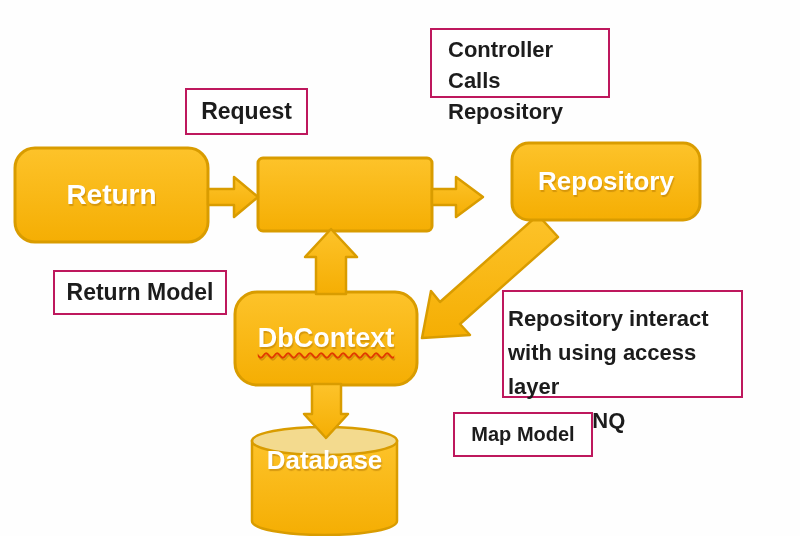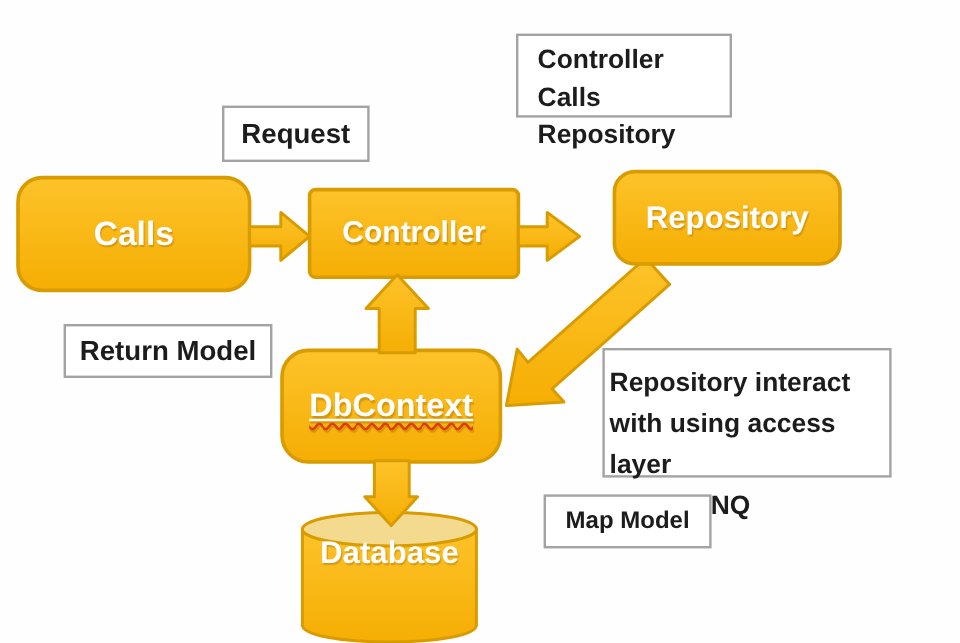--- a/index.html
+++ b/index.html
@@ -9,28 +9,28 @@
   }
   .stage svg{position:absolute;left:0;top:0;}
   .node-label{
     position:absolute;display:flex;align-items:center;justify-content:center;
     color:#fff;font-weight:bold;pointer-events:none;
     text-shadow:1px 2px 1px rgba(170,110,0,.45);
   }
   .node-label.client{left:15px;top:148px;width:193px;height:94px;font-size:28px;}
   .node-label.controller{left:258px;top:158px;width:174px;height:73px;font-size:25px;}
   .node-label.repository{left:512px;top:143px;width:188px;height:77px;font-size:26px;}
-  .node-label.dbcontext{left:235px;top:292px;width:182px;height:93px;font-size:27px;text-decoration:underline;}
+  .node-label.dbcontext{left:235px;top:292px;width:182px;height:93px;font-size:27px;}
   .node-label.dbcontext span{
     text-decoration:underline wavy #e03b00;
     text-decoration-thickness:2px;text-underline-offset:5px;
   }
   .node-label.database{left:252px;top:428px;width:145px;height:65px;font-size:26px;}
   .note{
-    position:absolute;background:#fff;border:2px solid #a3a3a3;color:#1c1c1c;
+    position:absolute;background:#fff;border:2px solid #be185d;color:#1c1c1c;
     font-weight:600;box-sizing:border-box;
   }
   .note.center{display:flex;align-items:center;justify-content:center;}
   .note .line{display:block;}
   .note-request{left:185px;top:88px;width:123px;height:47px;font-size:23px;}
   .note-controller-calls{left:430px;top:28px;width:180px;height:70px;font-size:22px;
     padding:4px 0 0 16px;line-height:31px;}
   .note-return-model{left:53px;top:270px;width:174px;height:45px;font-size:23px;}
   .note-repo-interact{left:502px;top:290px;width:241px;height:108px;font-size:22px;
     padding:10px 0 0 4px;line-height:34px;}
@@ -61,24 +61,21 @@
       <ellipse cx="324.5" cy="441" rx="72.5" ry="14" fill="#F3DA8E" stroke="#D99C00" stroke-width="2.5"></ellipse>
     </g>
 
     <polygon points="208,189 234,189 234,177 258,197 234,217 234,205 208,205" fill="url(#amber)" stroke="#D99C00" stroke-width="2.5" stroke-linejoin="round"></polygon>
     <polygon points="432,189 456,189 456,177 483,197 456,217 456,205 432,205" fill="url(#amber)" stroke="#D99C00" stroke-width="2.5" stroke-linejoin="round"></polygon>
     <polygon points="331,229 357,257 346,257 346,294 316,294 316,257 305,257" fill="url(#amber)" stroke="#D99C00" stroke-width="2.5" stroke-linejoin="round"></polygon>
     <polygon points="312,384 341,384 341,414 348,414 326,438 304,414 312,414" fill="url(#amber)" stroke="#D99C00" stroke-width="2.5" stroke-linejoin="round"></polygon>
   </svg>
 
   <div class="node-label client">
-    <span>Calls</span>
-  </div>
-  <div class="node-label controller">
-    <span>Controller</span>
+    <span>Return</span>
   </div>
   <div class="node-label repository">
     <span>Repository</span>
   </div>
   <div class="node-label dbcontext">
     <span>DbContext</span>
   </div>
   <div class="node-label database">
     <span>Database</span>
   </div>

